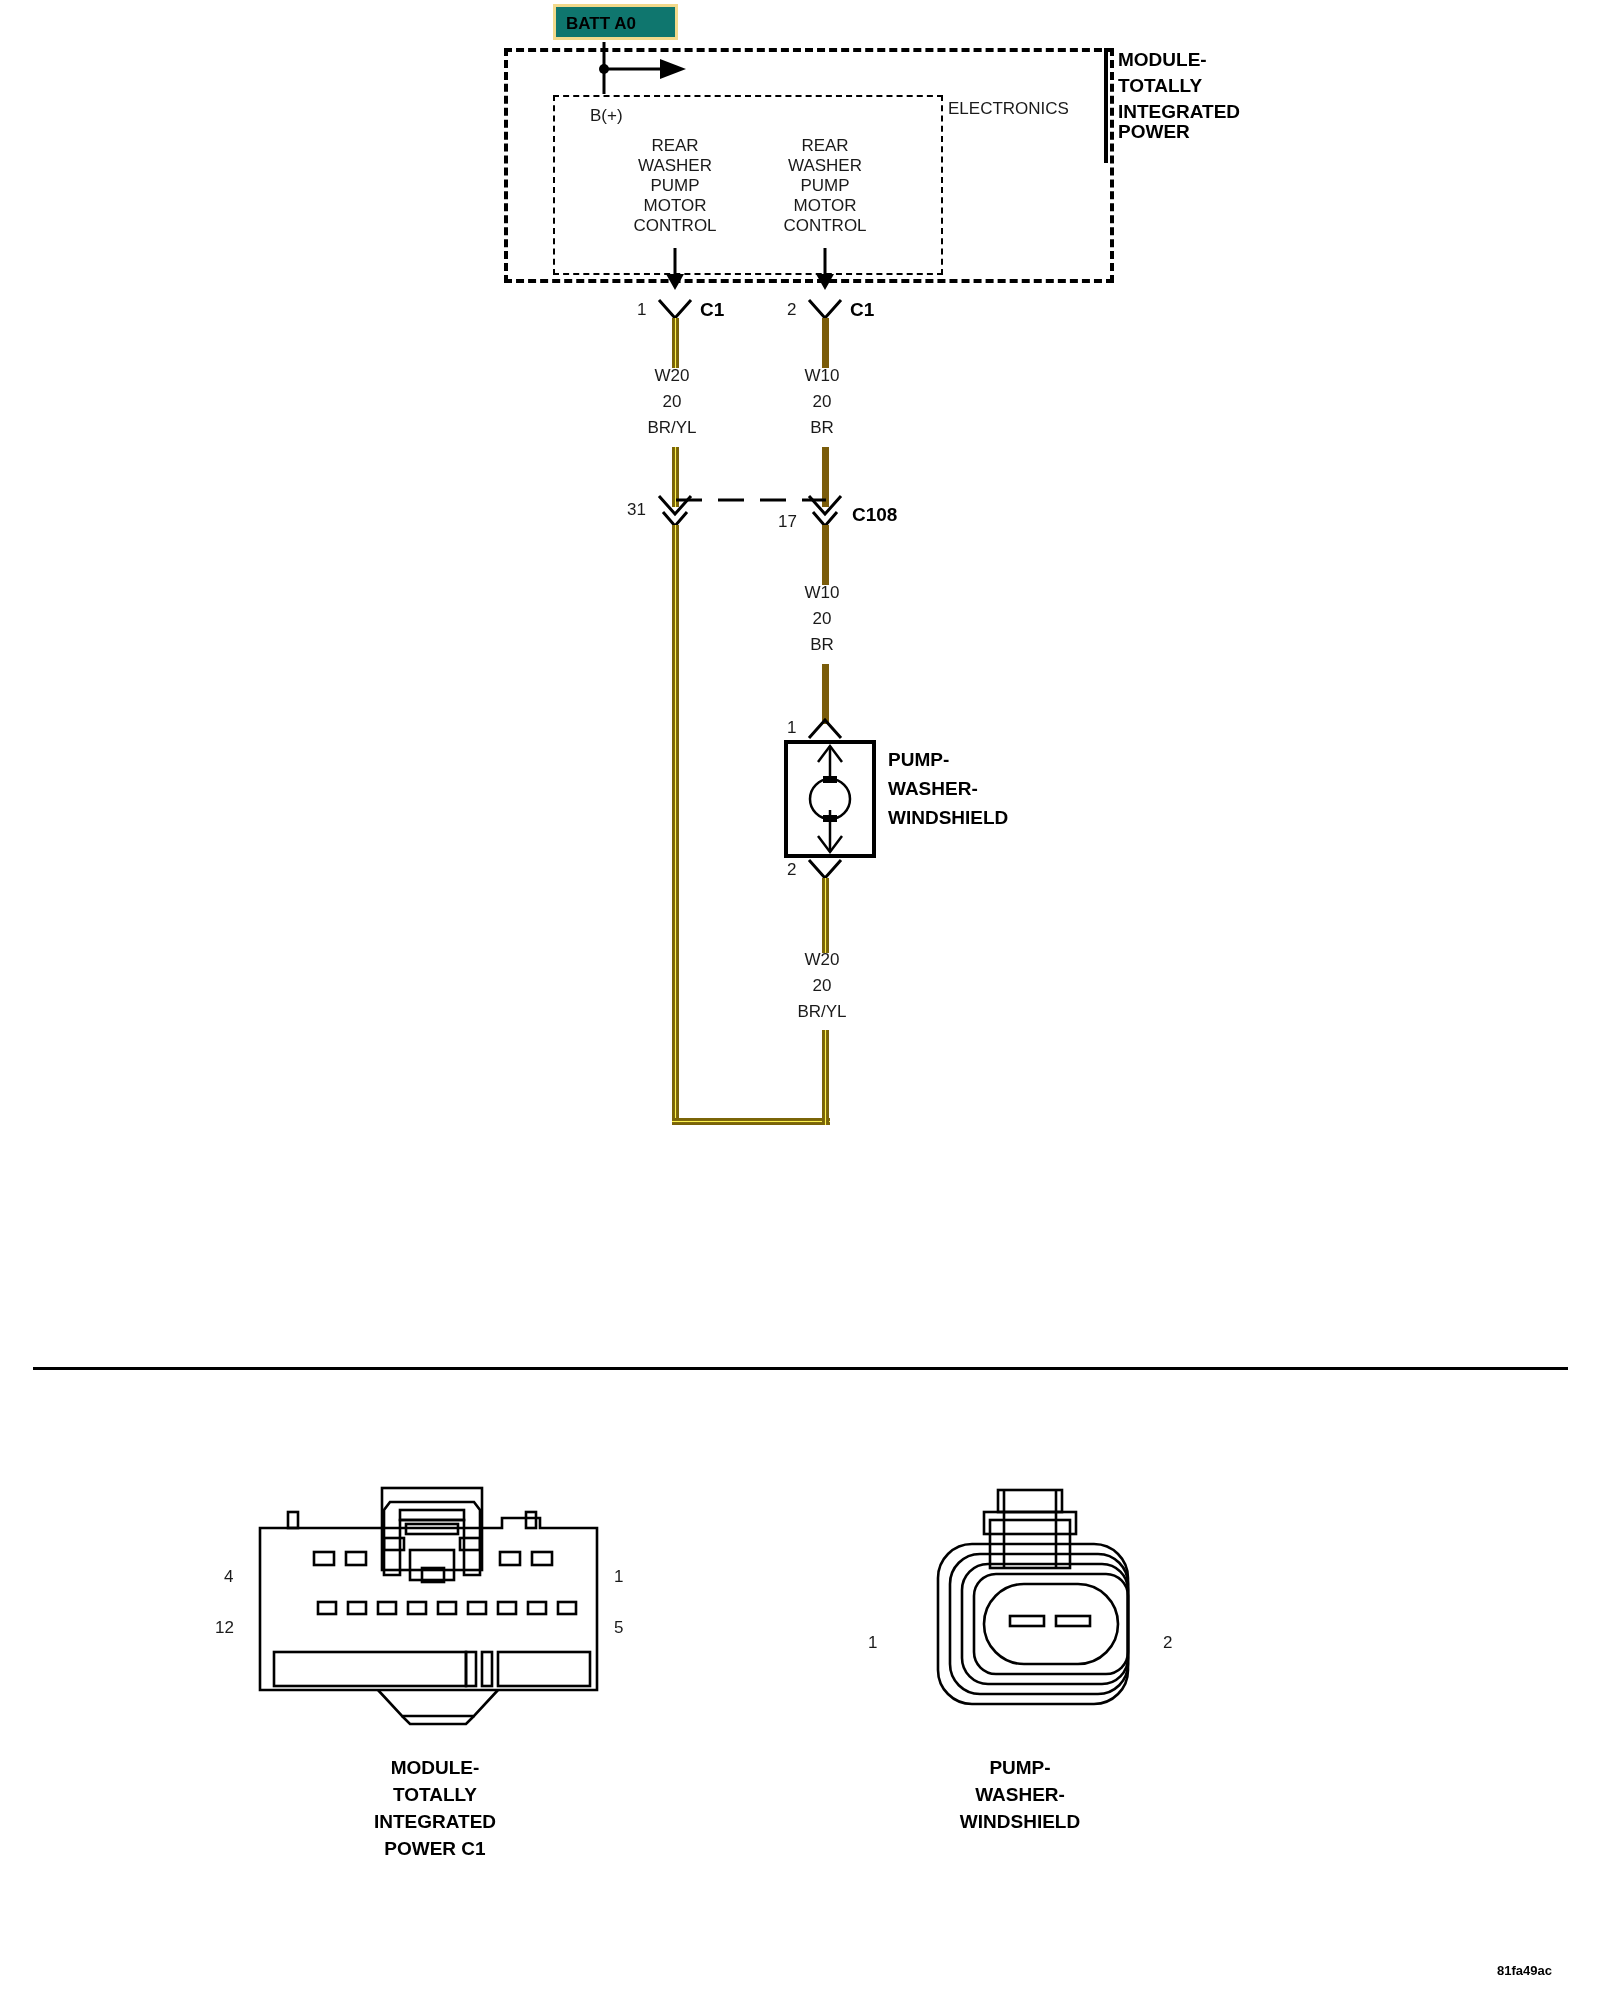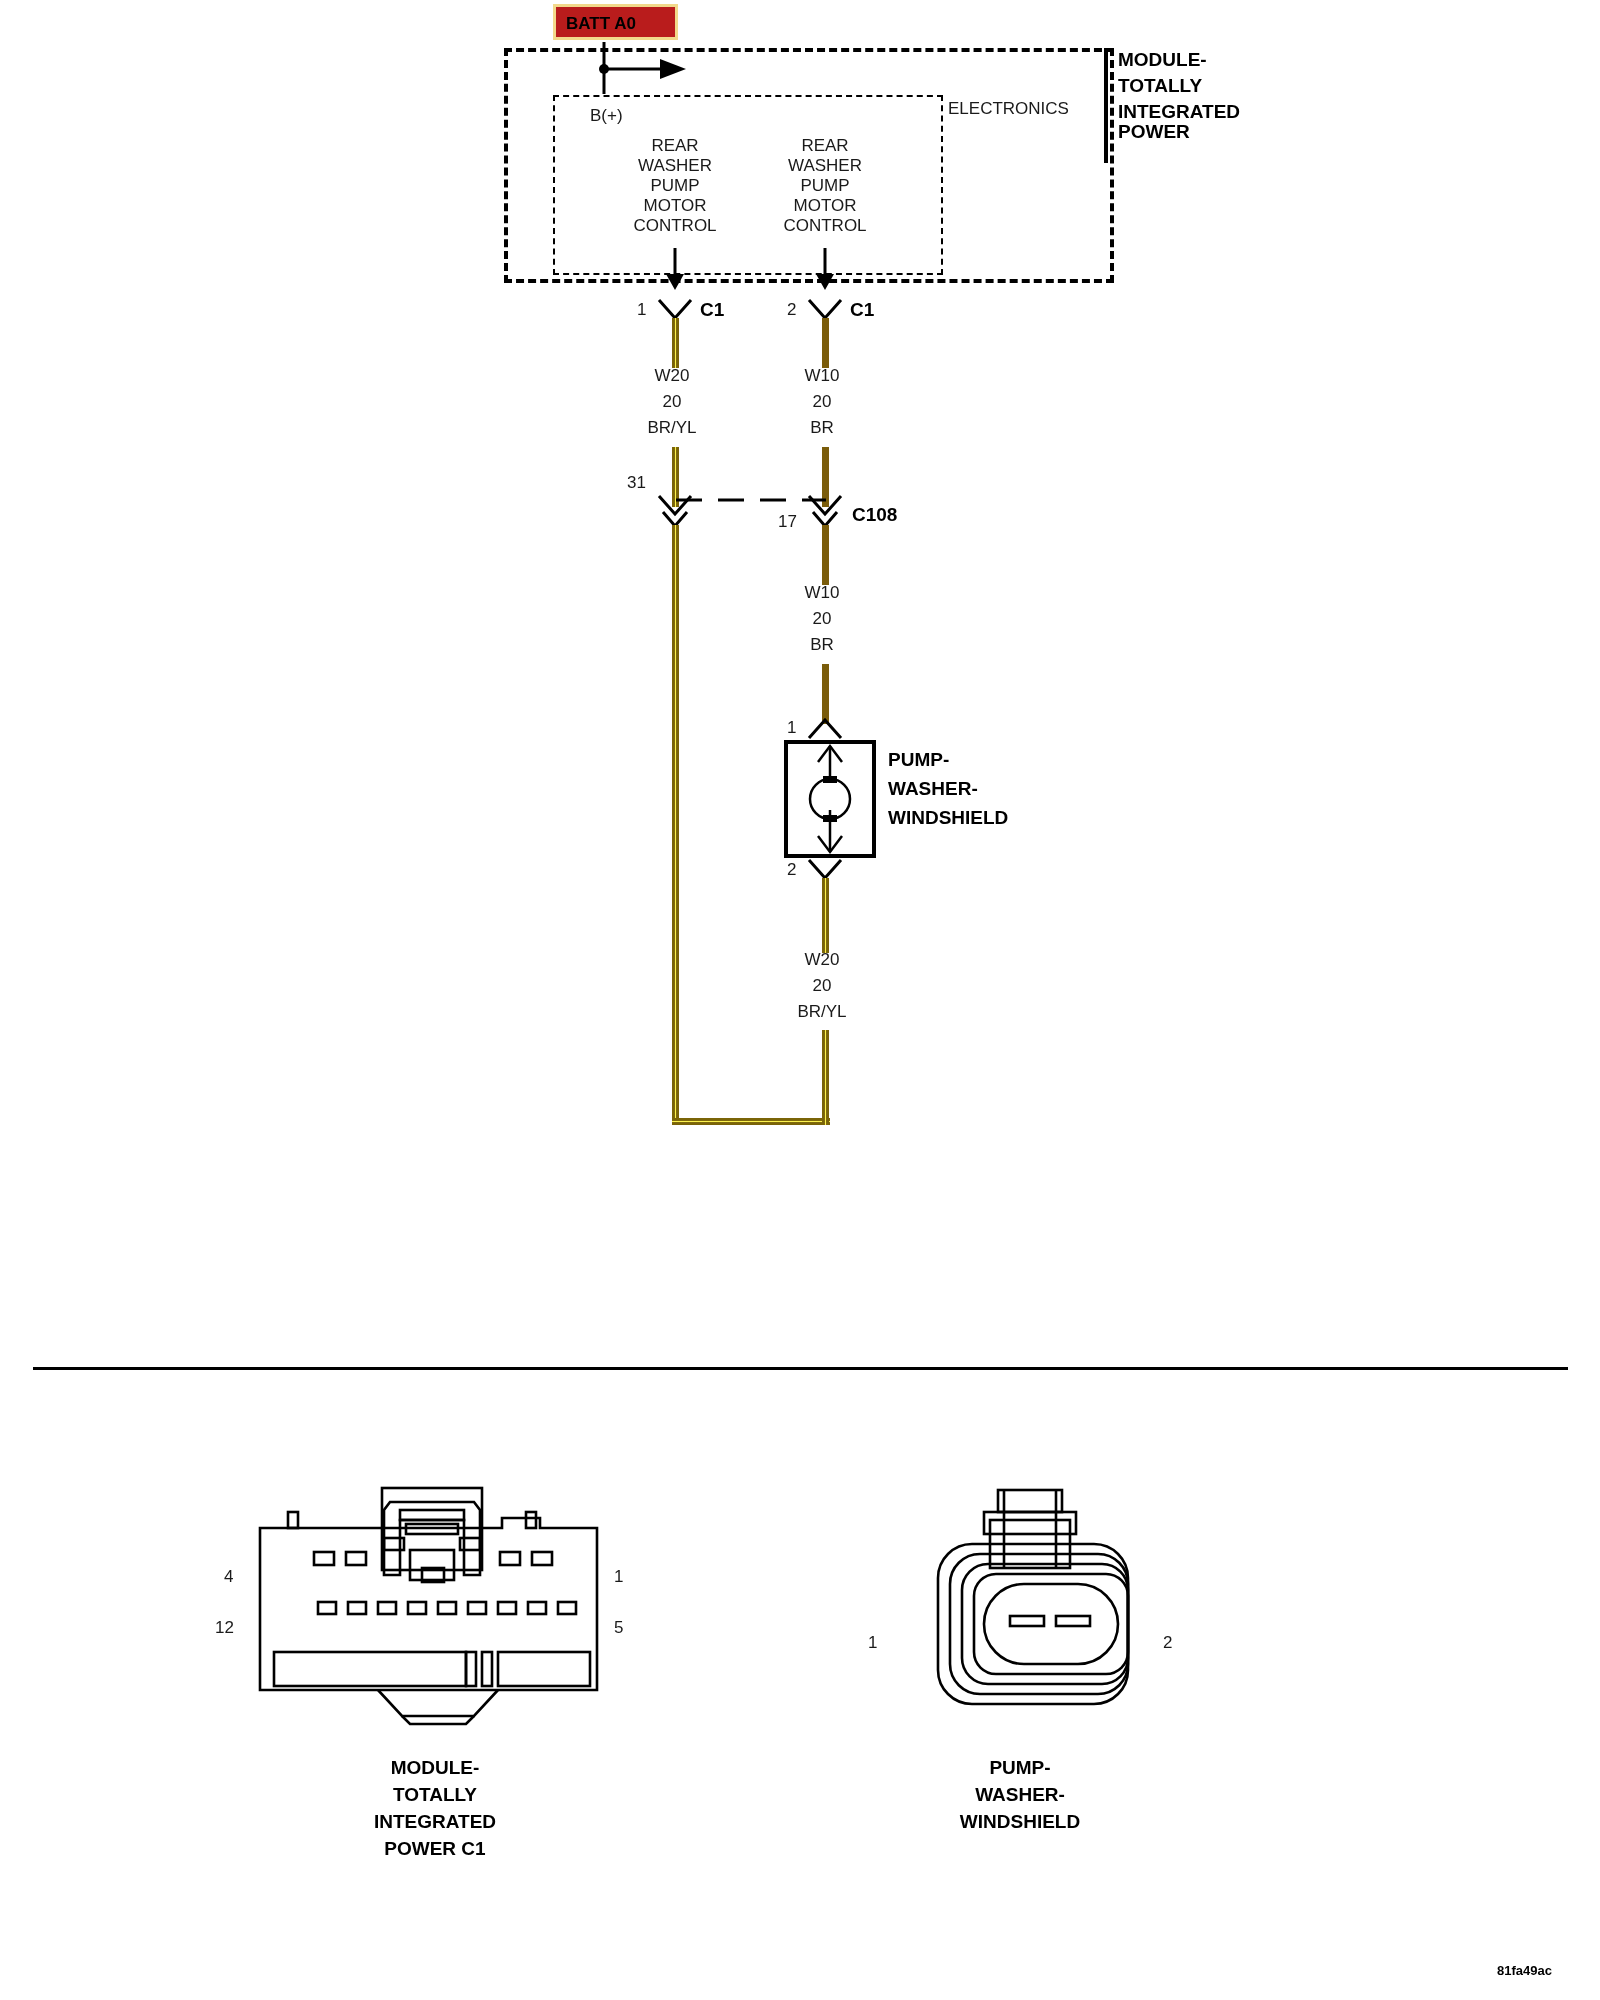--- a/index.html
+++ b/index.html
@@ -3,21 +3,21 @@
 <meta charset="utf-8">
 <style>
   html,body{margin:0;padding:0;background:#ffffff;}
   body{width:1600px;height:2000px;position:relative;
        font-family:"Liberation Sans","DejaVu Sans",sans-serif;color:#000;}
   .abs{position:absolute;}
   .txt{font-size:17px;line-height:20px;white-space:nowrap;color:#1a1a1a;}
   .txt-b{font-size:19px;line-height:20px;white-space:nowrap;font-weight:bold;color:#000;}
   .ctr{text-align:center;}
   
-  #batt-box{left:553px;top:4px;width:125px;height:36px;background:#b91c1c;
+  #batt-box{left:553px;top:4px;width:125px;height:36px;background:#0f766e;
             border:3px solid #f2d98b;box-sizing:border-box;}
   #batt-box .lbl{font-size:17px;font-weight:bold;padding:7px 0 0 10px;}
   
   #tipm-outline{left:504px;top:48px;width:610px;height:235px;
         border:4px dashed #000;box-sizing:border-box;background:transparent;}
   #electronics-outline{left:553px;top:95px;width:390px;height:180px;
         border:2px dashed #000;border-top:2px dashed #000;box-sizing:border-box;}
   
   .brk{border-left:4px solid #000;}
   .w-v{position:absolute;width:7px;}
@@ -115,21 +115,21 @@
 <div class="abs w-v br" style="left:822px;top:447px;height:60px;"></div>
 
 <svg class="abs" style="left:676px;top:495px;" width="160" height="10">
   <line x1="0" y1="5" x2="150" y2="5" stroke="#000" stroke-width="3" stroke-dasharray="26,16"></line>
 </svg>
 
 <svg class="abs" style="left:655px;top:494px;" width="40" height="36">
   <polyline points="4,2 20,20 36,2" fill="none" stroke="#000" stroke-width="3"></polyline>
   <polyline points="8,18 20,32 32,18" fill="none" stroke="#000" stroke-width="3"></polyline>
 </svg>
-<div class="abs txt" style="left:627px;top:473px;">31</div>
+<div class="abs txt" style="left:627px;top:500px;">31</div>
 
 <svg class="abs" style="left:805px;top:494px;" width="40" height="36">
   <polyline points="4,2 20,20 36,2" fill="none" stroke="#000" stroke-width="3"></polyline>
   <polyline points="8,18 20,32 32,18" fill="none" stroke="#000" stroke-width="3"></polyline>
 </svg>
 <div class="abs txt" style="left:778px;top:512px;">17</div>
 <div class="abs txt-b" style="left:852px;top:505px;">C108</div>
 
 <div class="abs w-v bryl" style="left:672px;top:525px;height:600px;"></div>
 

